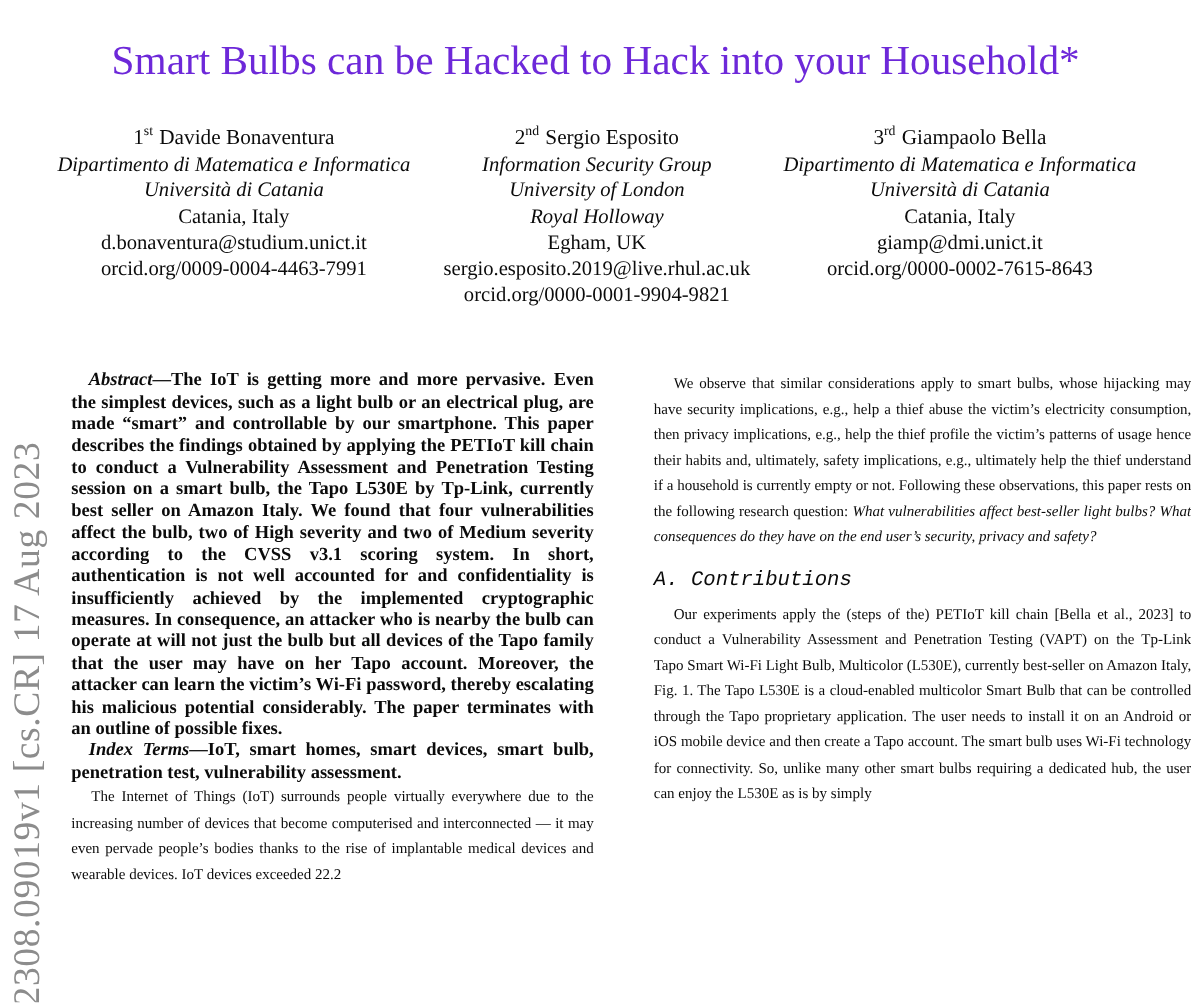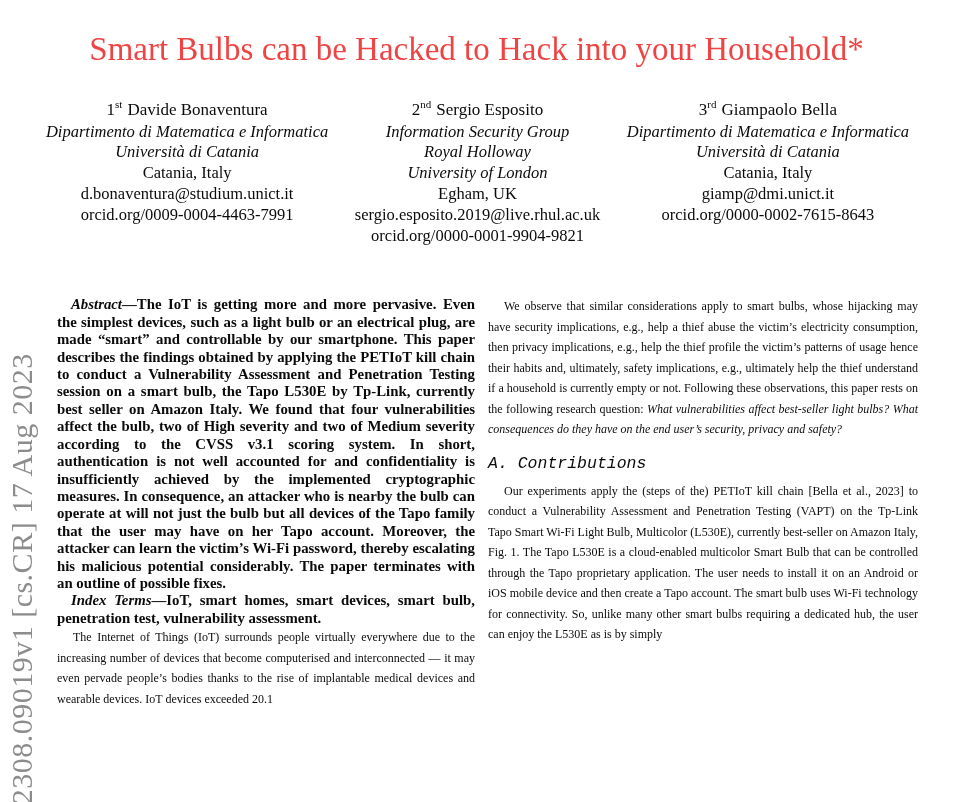--- a/index.html
+++ b/index.html
@@ -20,21 +20,21 @@
     letter-spacing:0.5px;
     color:#8c8c8c;
     white-space:nowrap;
   }
   .title{
     margin:26px 70px 0 70px;
     text-align:center;
     font-size:33px;
     font-weight:400;
     line-height:1.42;
-    color:#ef4444;
+    color:#6d28d9;
   }
   .authors-row{
     display:flex;
     justify-content:space-between;
     margin:27px 28px 0 30px;
   }
   .author{
     text-align:center;
     font-size:16.5px;
     line-height:20.8px;
@@ -43,20 +43,21 @@
   .author.a2{width:280px;}
   .author.a3{width:330px;}
   .author-name{font-size:17px;margin-bottom:1px;}
   .author-name sup{font-size:11px;line-height:0;}
   .author-name .nm{margin-left:5px;}
   .affil-italic{font-style:italic;}
   .columns{
     display:flex;
     margin:50px 0 0 57px;
     gap:13px;
+    justify-content:space-between;
   }
   .col-left{width:418px;flex:0 0 418px;}
   .col-right{width:430px;flex:0 0 430px;}
   p{margin:0;}
   .abstract-par, .index-par{
     font-size:14.8px;
     font-weight:bold;
     line-height:17.4px;
     text-align:justify;
     text-indent:14px;
@@ -101,22 +102,22 @@
       <div class="affil-italic">Dipartimento di Matematica e Informatica</div>
       <div class="affil-italic">Università di Catania</div>
       <div>Catania, Italy</div>
       <div>d.bonaventura@studium.unict.it</div>
       <div>orcid.org/0009-0004-4463-7991</div>
     </div>
 
     <div class="author a2">
       <div class="author-name"><span>2</span><sup>nd</sup><span class="nm">Sergio Esposito</span></div>
       <div class="affil-italic">Information Security Group</div>
+      <div class="affil-italic">University of London</div>
       <div class="affil-italic">Royal Holloway</div>
-      <div class="affil-italic">University of London</div>
       <div>Egham, UK</div>
       <div>sergio.esposito.2019@live.rhul.ac.uk</div>
       <div>orcid.org/0000-0001-9904-9821</div>
     </div>
 
     <div class="author a3">
       <div class="author-name"><span>3</span><sup>rd</sup><span class="nm">Giampaolo Bella</span></div>
       <div class="affil-italic">Dipartimento di Matematica e Informatica</div>
       <div class="affil-italic">Università di Catania</div>
       <div>Catania, Italy</div>
@@ -124,21 +125,21 @@
       <div>orcid.org/0000-0002-7615-8643</div>
     </div>
 
   </div>
 
   <div class="columns">
 
     <div class="col-left">
       <p class="abstract-par"><span class="abs-label">Abstract</span><span>—The IoT is getting more and more pervasive. Even the simplest devices, such as a light bulb or an electrical plug, are made “smart” and controllable by our smartphone. This paper describes the findings obtained by applying the PETIoT kill chain to conduct a Vulnerability Assessment and Penetration Testing session on a smart bulb, the Tapo L530E by Tp-Link, currently best seller on Amazon Italy. We found that four vulnerabilities affect the bulb, two of High severity and two of Medium severity according to the CVSS v3.1 scoring system. In short, authentication is not well accounted for and confidentiality is insufficiently achieved by the implemented cryptographic measures. In consequence, an attacker who is nearby the bulb can operate at will not just the bulb but all devices of the Tapo family that the user may have on her Tapo account. Moreover, the attacker can learn the victim’s Wi-Fi password, thereby escalating his malicious potential considerably. The paper terminates with an outline of possible fixes.</span></p>
       <p class="index-par"><span class="abs-label">Index Terms</span><span>—IoT, smart homes, smart devices, smart bulb, penetration test, vulnerability assessment.</span></p>
-      <p class="body-par">The Internet of Things (IoT) surrounds people virtually everywhere due to the increasing number of devices that become computerised and interconnected — it may even pervade people’s bodies thanks to the rise of implantable medical devices and wearable devices. IoT devices exceeded 20.1</p>
+      <p class="body-par">The Internet of Things (IoT) surrounds people virtually everywhere due to the increasing number of devices that become computerised and interconnected — it may even pervade people’s bodies thanks to the rise of implantable medical devices and wearable devices. IoT devices exceeded 22.2</p>
     </div>
 
     <div class="col-right">
       <p class="body-par"><span>We observe that similar considerations apply to smart bulbs, whose hijacking may have security implications, e.g., help a thief abuse the victim’s electricity consumption, then privacy implications, e.g., help the thief profile the victim’s patterns of usage hence their habits and, ultimately, safety implications, e.g., ultimately help the thief understand if a household is currently empty or not. Following these observations, this paper rests on the following research question: </span><span class="rq-italic">What vulnerabilities affect best-seller light bulbs? What consequences do they have on the end user’s security, privacy and safety?</span></p>
       <h3 class="subsection-heading">A. Contributions</h3>
       <p class="body-par">Our experiments apply the (steps of the) PETIoT kill chain [Bella et al., 2023] to conduct a Vulnerability Assessment and Penetration Testing (VAPT) on the Tp-Link Tapo Smart Wi-Fi Light Bulb, Multicolor (L530E), currently best-seller on Amazon Italy, Fig. 1. The Tapo L530E is a cloud-enabled multicolor Smart Bulb that can be controlled through the Tapo proprietary application. The user needs to install it on an Android or iOS mobile device and then create a Tapo account. The smart bulb uses Wi-Fi technology for connectivity. So, unlike many other smart bulbs requiring a dedicated hub, the user can enjoy the L530E as is by simply</p>
     </div>
 
   </div>
 

